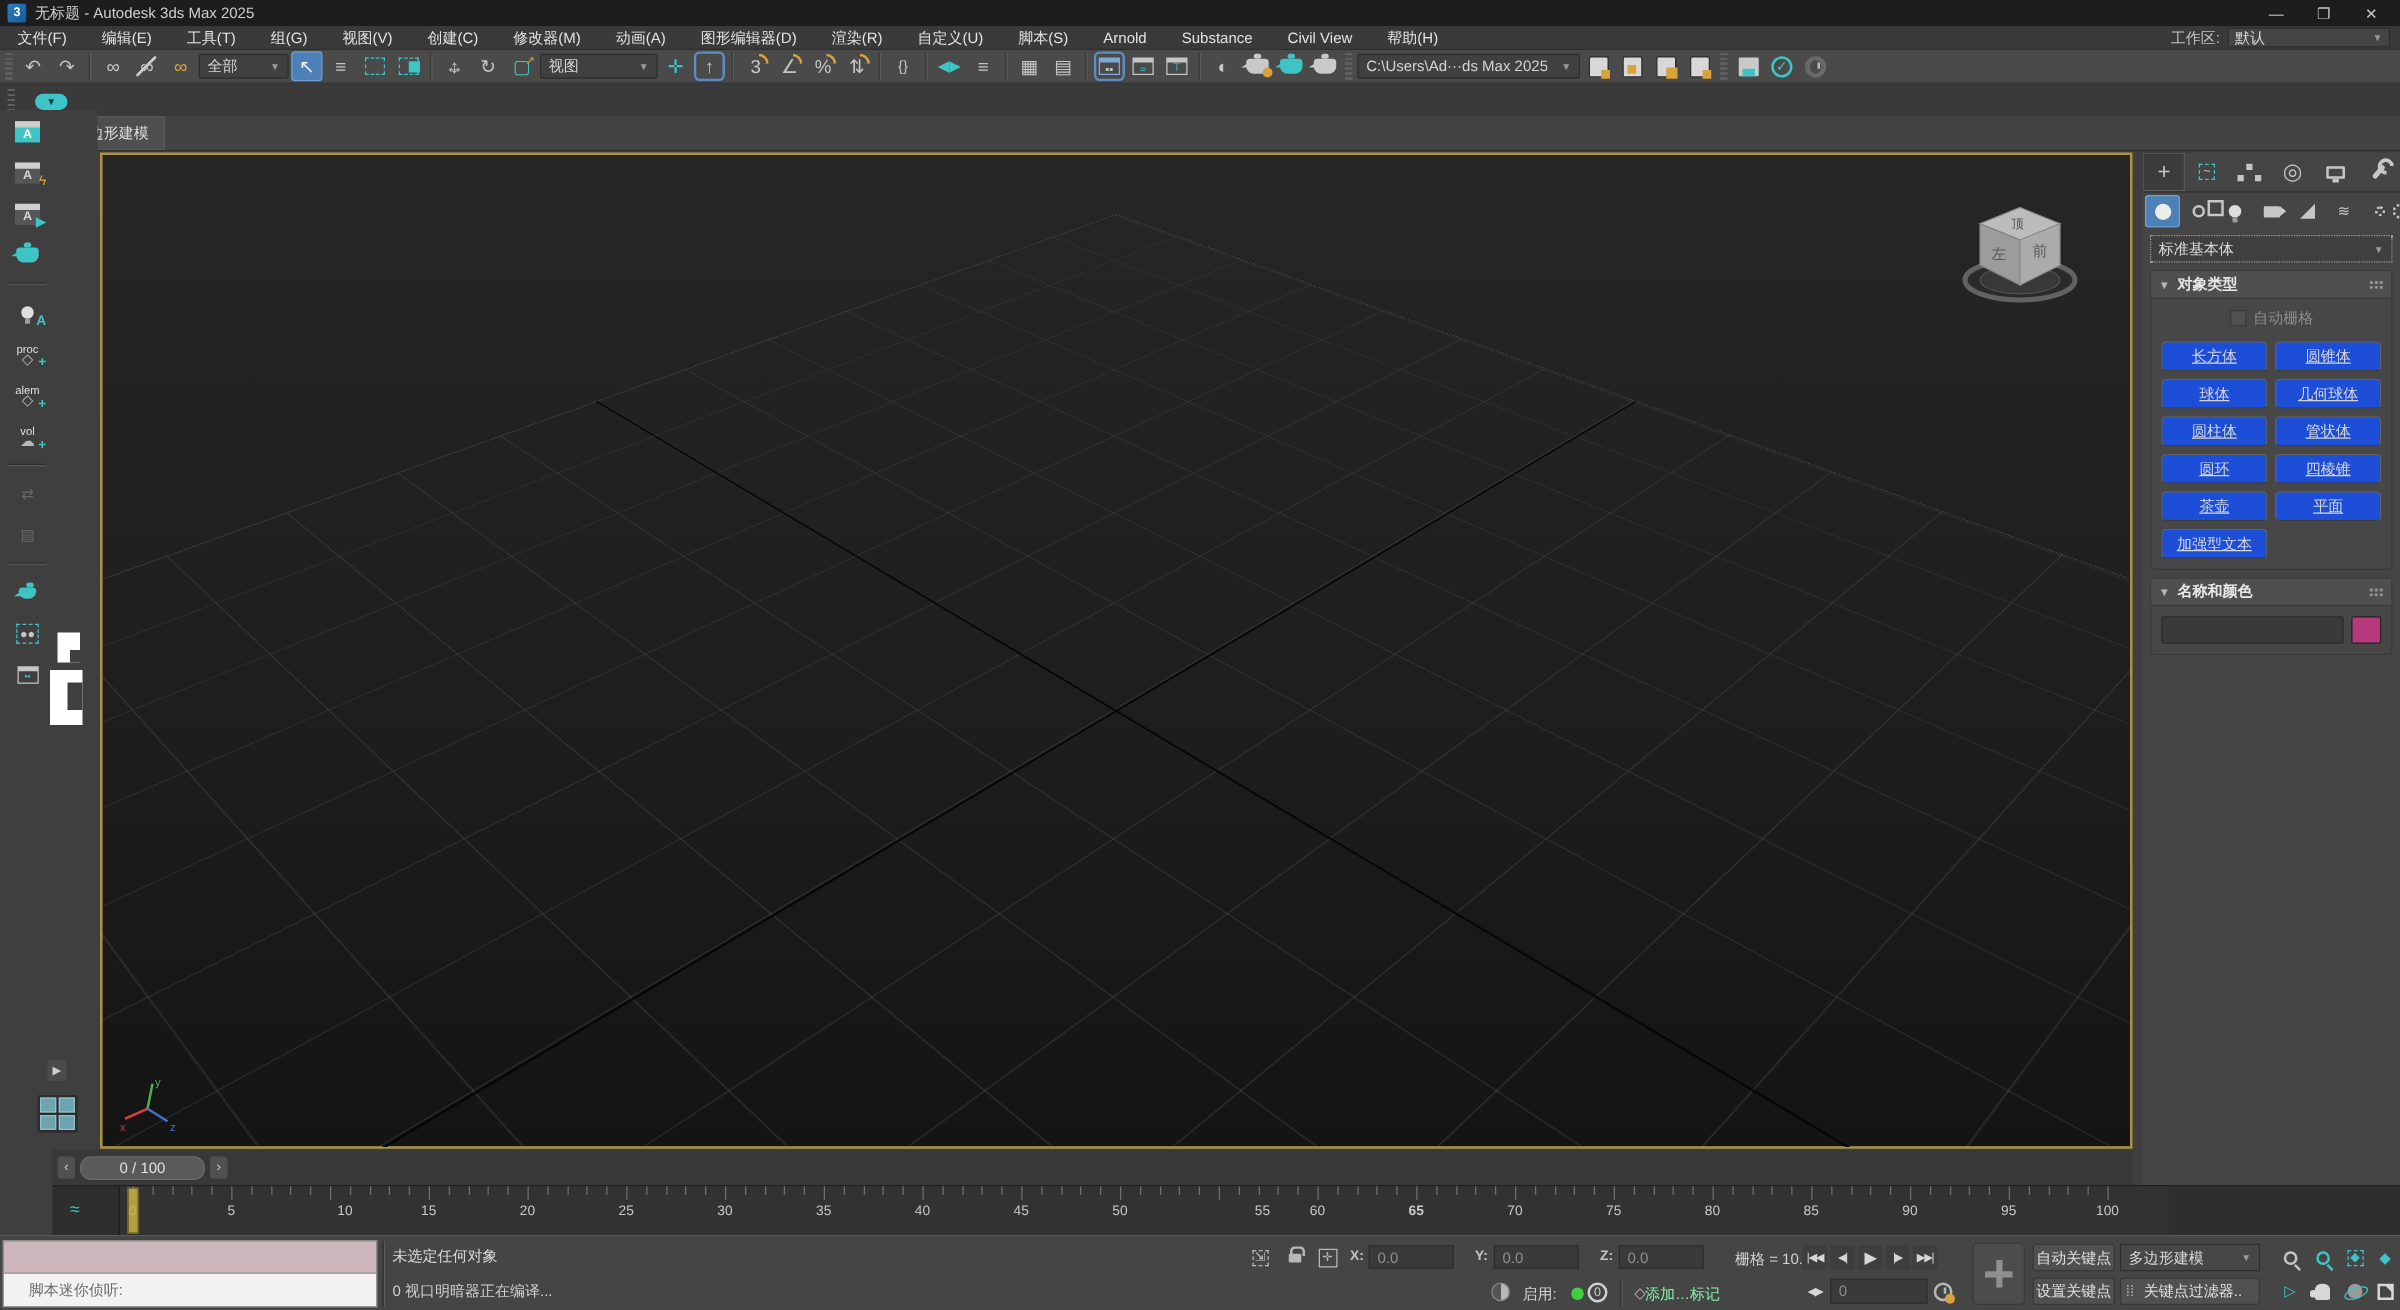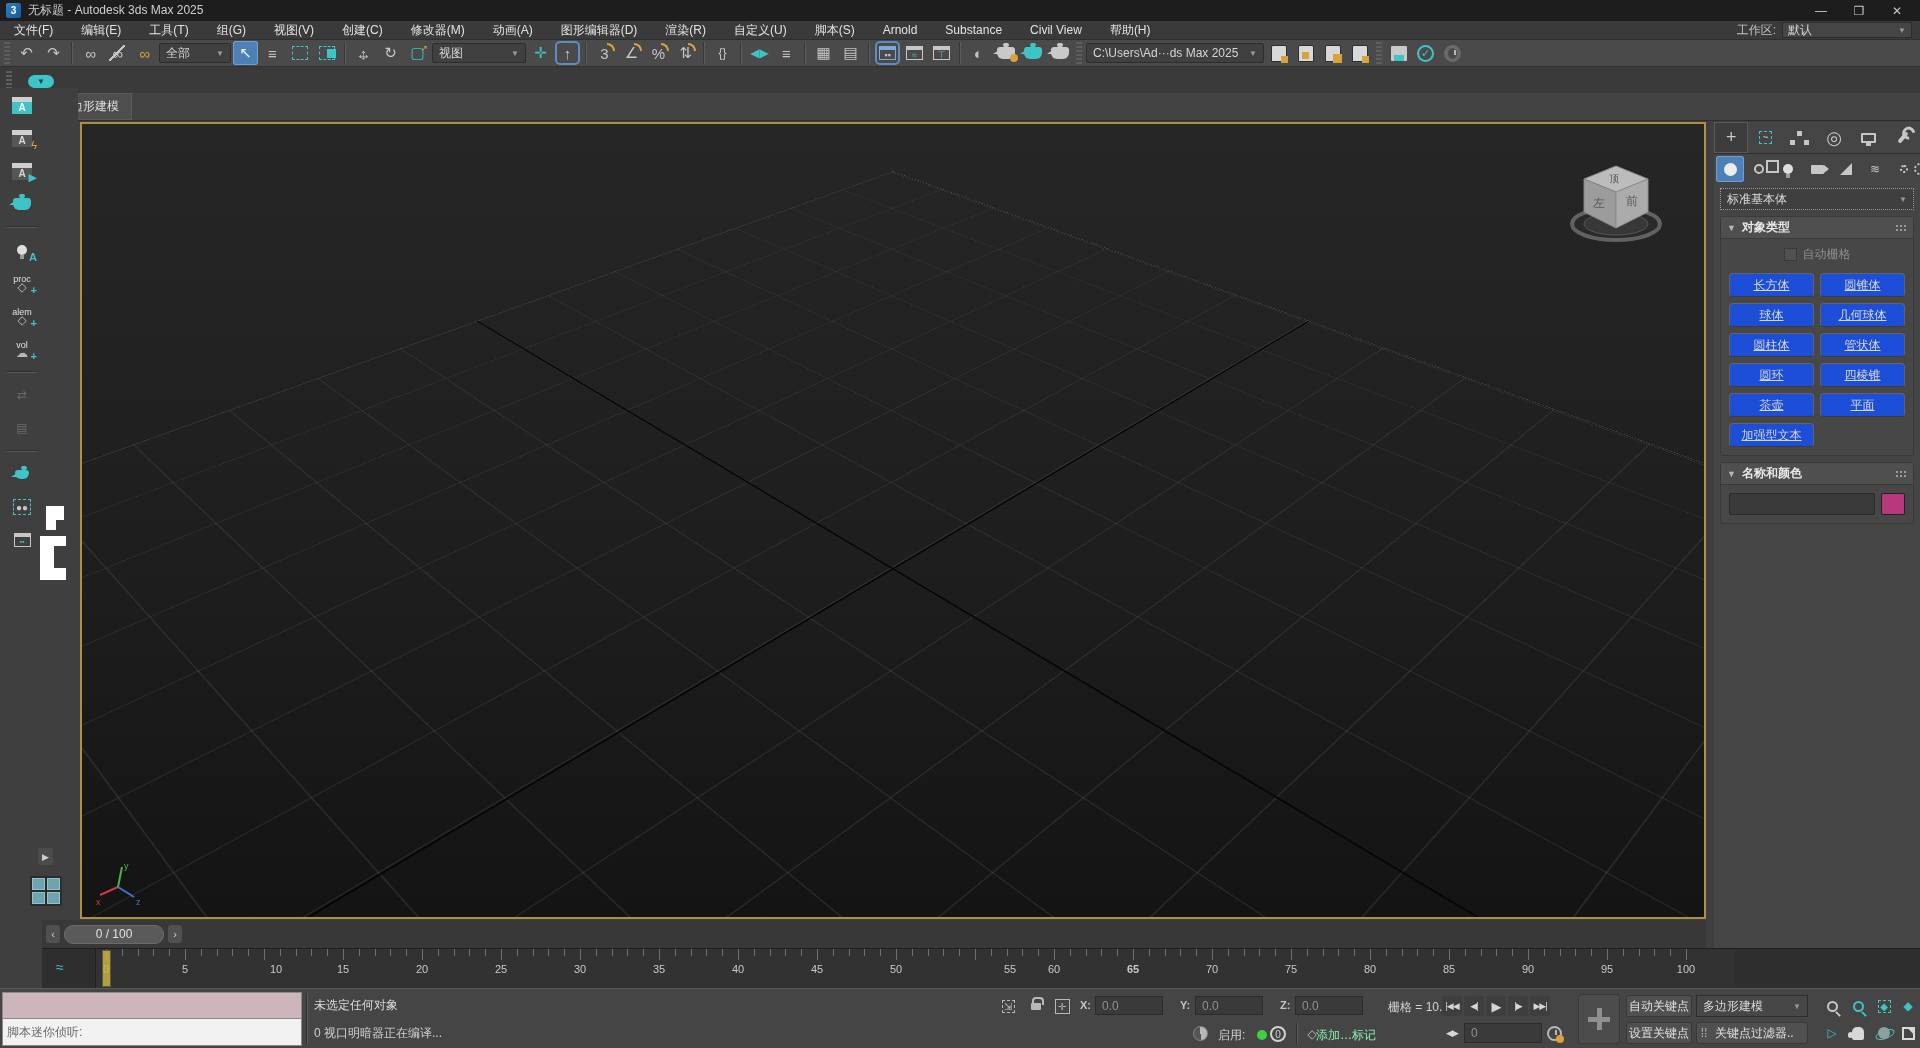--- a/index.html
+++ b/index.html
@@ -160,21 +160,21 @@
   #ruler { position:absolute; left:53px; top:0; width:1640px; height:40px; border-left:1px solid #1f1f1f; background:#323232; }
   .tick { position:absolute; top:0; width:1px; background:#6f6f6f; }
   .tick.minor { height:7px; } .tick.major { height:11px; }
   .tick-label { position:absolute; top:14px; transform:translateX(-50%); color:#c8c8c8; font-size:11px; }
   .frame-marker { position:absolute; top:1px; width:9px; height:37px; background:#c8b24a; border:1px solid #6f611e; opacity:.85; }
 
   
   .statusbar { position:absolute; left:0; top:988px; width:1920px; height:60px; background:#454545; border-top:1px solid #5a5a5a; }
   .listener { position:absolute; left:2px; top:3px; width:300px; height:54px; border:1px solid #8a8a8a; }
   .listener .pink { height:26px; background:#cdb6bb; border-bottom:1px solid #8a8a8a; }
-  .listener .white { height:26px; background:#f2f2f2; color:#6a6a6a; display:flex; align-items:center; padding:0 4px; font-size:12px; }
+  .listener .white { height:26px; background:#f2f2f2; color:#6a6a6a; display:flex; align-items:center; padding:0 20px; font-size:12px; }
   .vsep { position:absolute; top:4px; width:2px; height:52px; border-left:1px solid #2e2e2e; border-right:1px solid #5c5c5c; }
   .st-line1 { position:absolute; left:314px; top:8px; color:#dcdcdc; }
   .st-line2 { position:absolute; left:314px; top:36px; color:#cfcfcf; }
   .mini-ic { position:absolute; width:20px; height:20px; display:flex; align-items:center; justify-content:center; color:#b8b8b8; }
   .lockbody { width:10px; height:7px; background:#b8b8b8; border-radius:1px; position:relative; margin-top:5px; }
   .lockbody::before { content:""; position:absolute; left:1px; top:-6px; width:8px; height:6px;
                       border:2px solid #b8b8b8; border-bottom:none; border-radius:4px 4px 0 0; }
   .absrel { width:15px; height:15px; border:1px solid #b8b8b8; display:flex; align-items:center; justify-content:center; font-size:10px; color:#b8b8b8; }
   .xyz-label { position:absolute; top:10px; color:#c4c4c4; font-weight:bold; font-size:11px; }
   .field { position:absolute; top:7px; height:19px; background:#3a3a3a; border:1px solid #2c2c2c; color:#8f8f8f;

